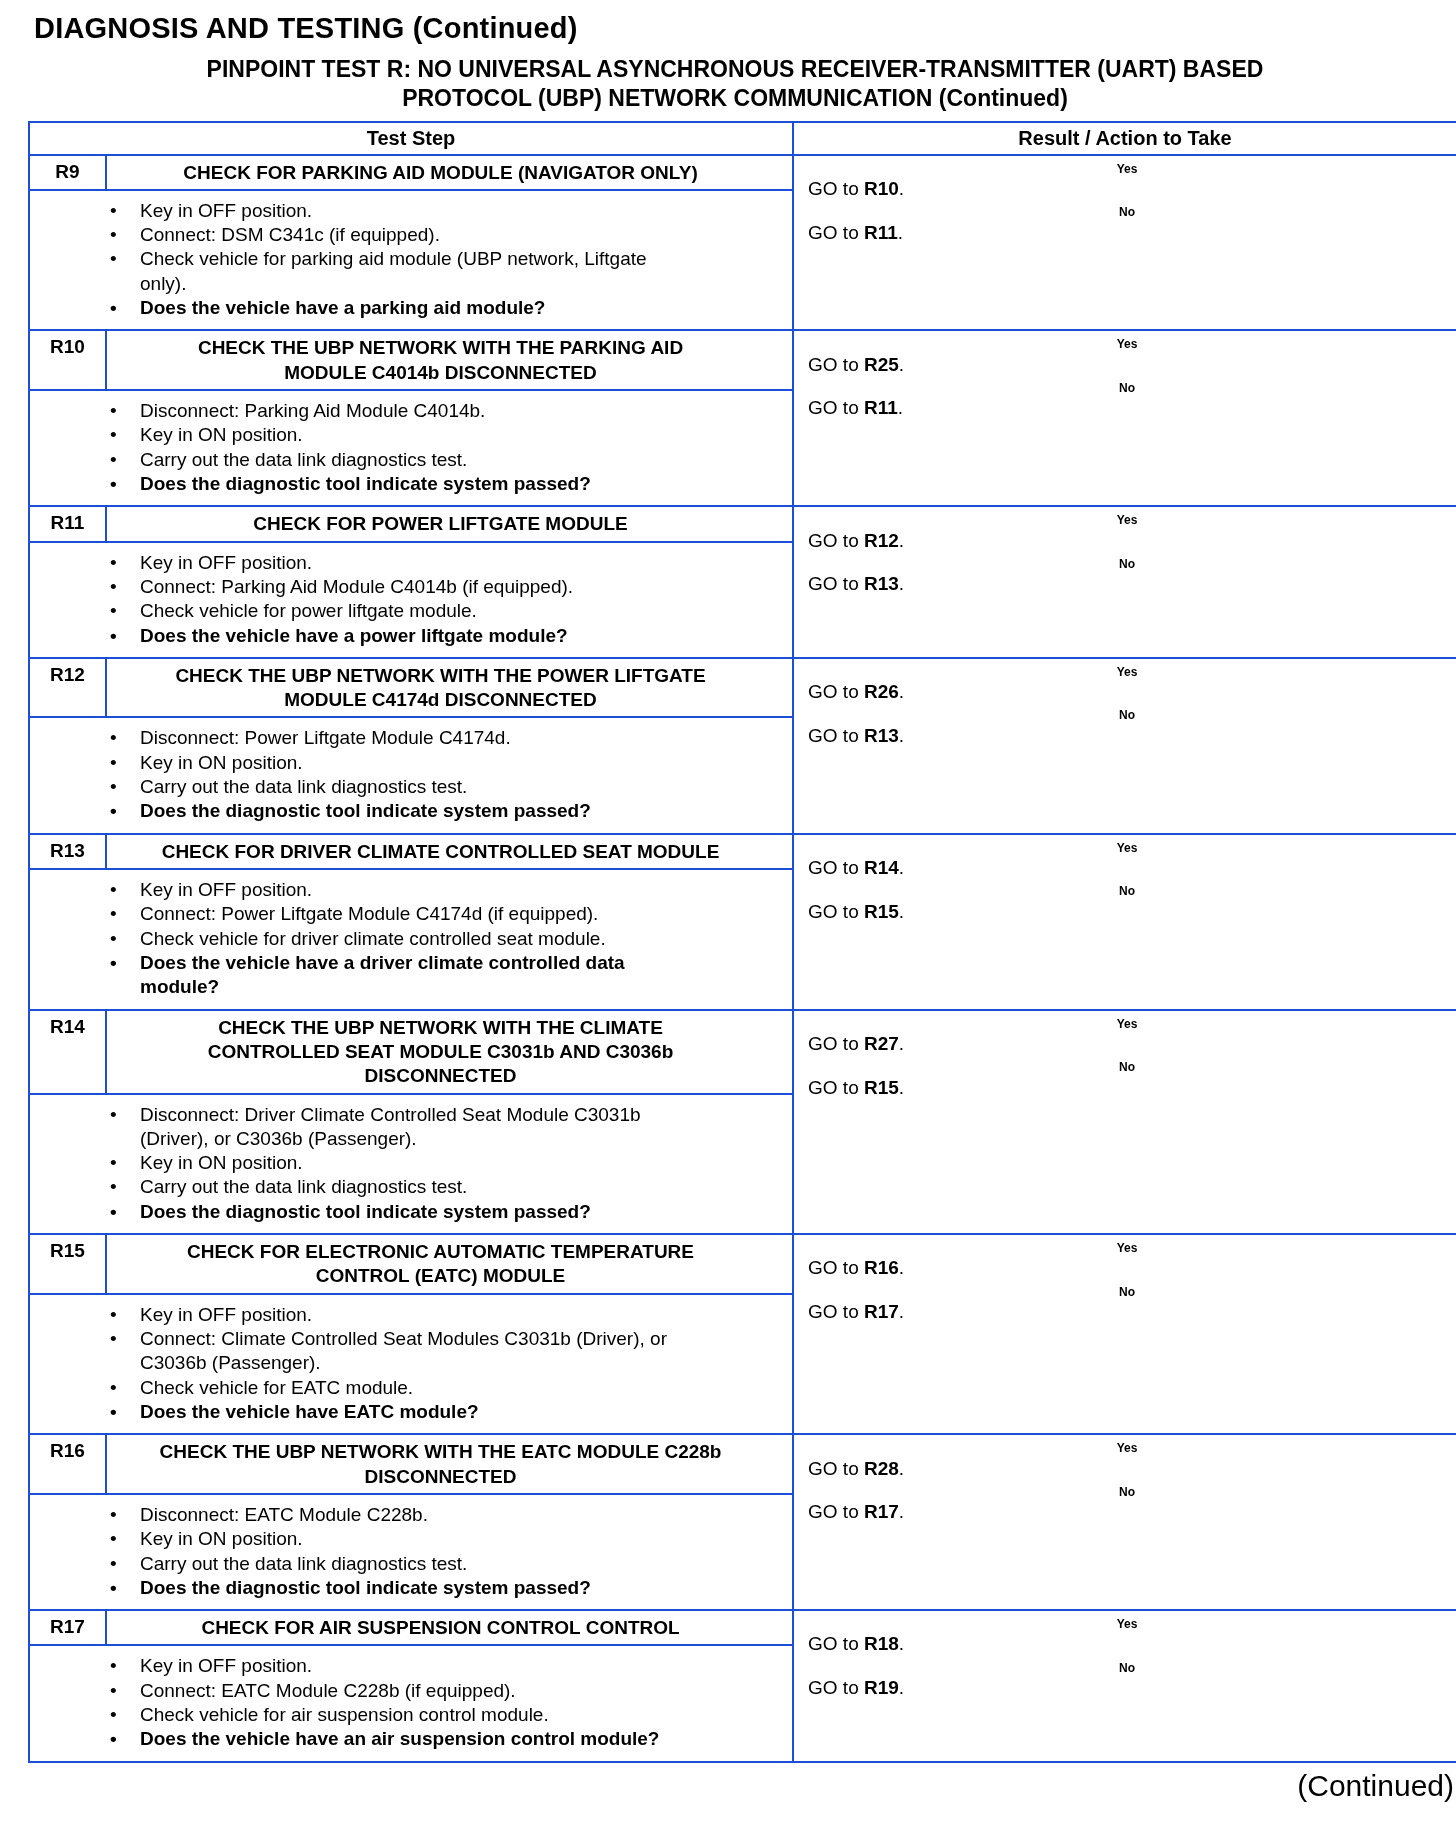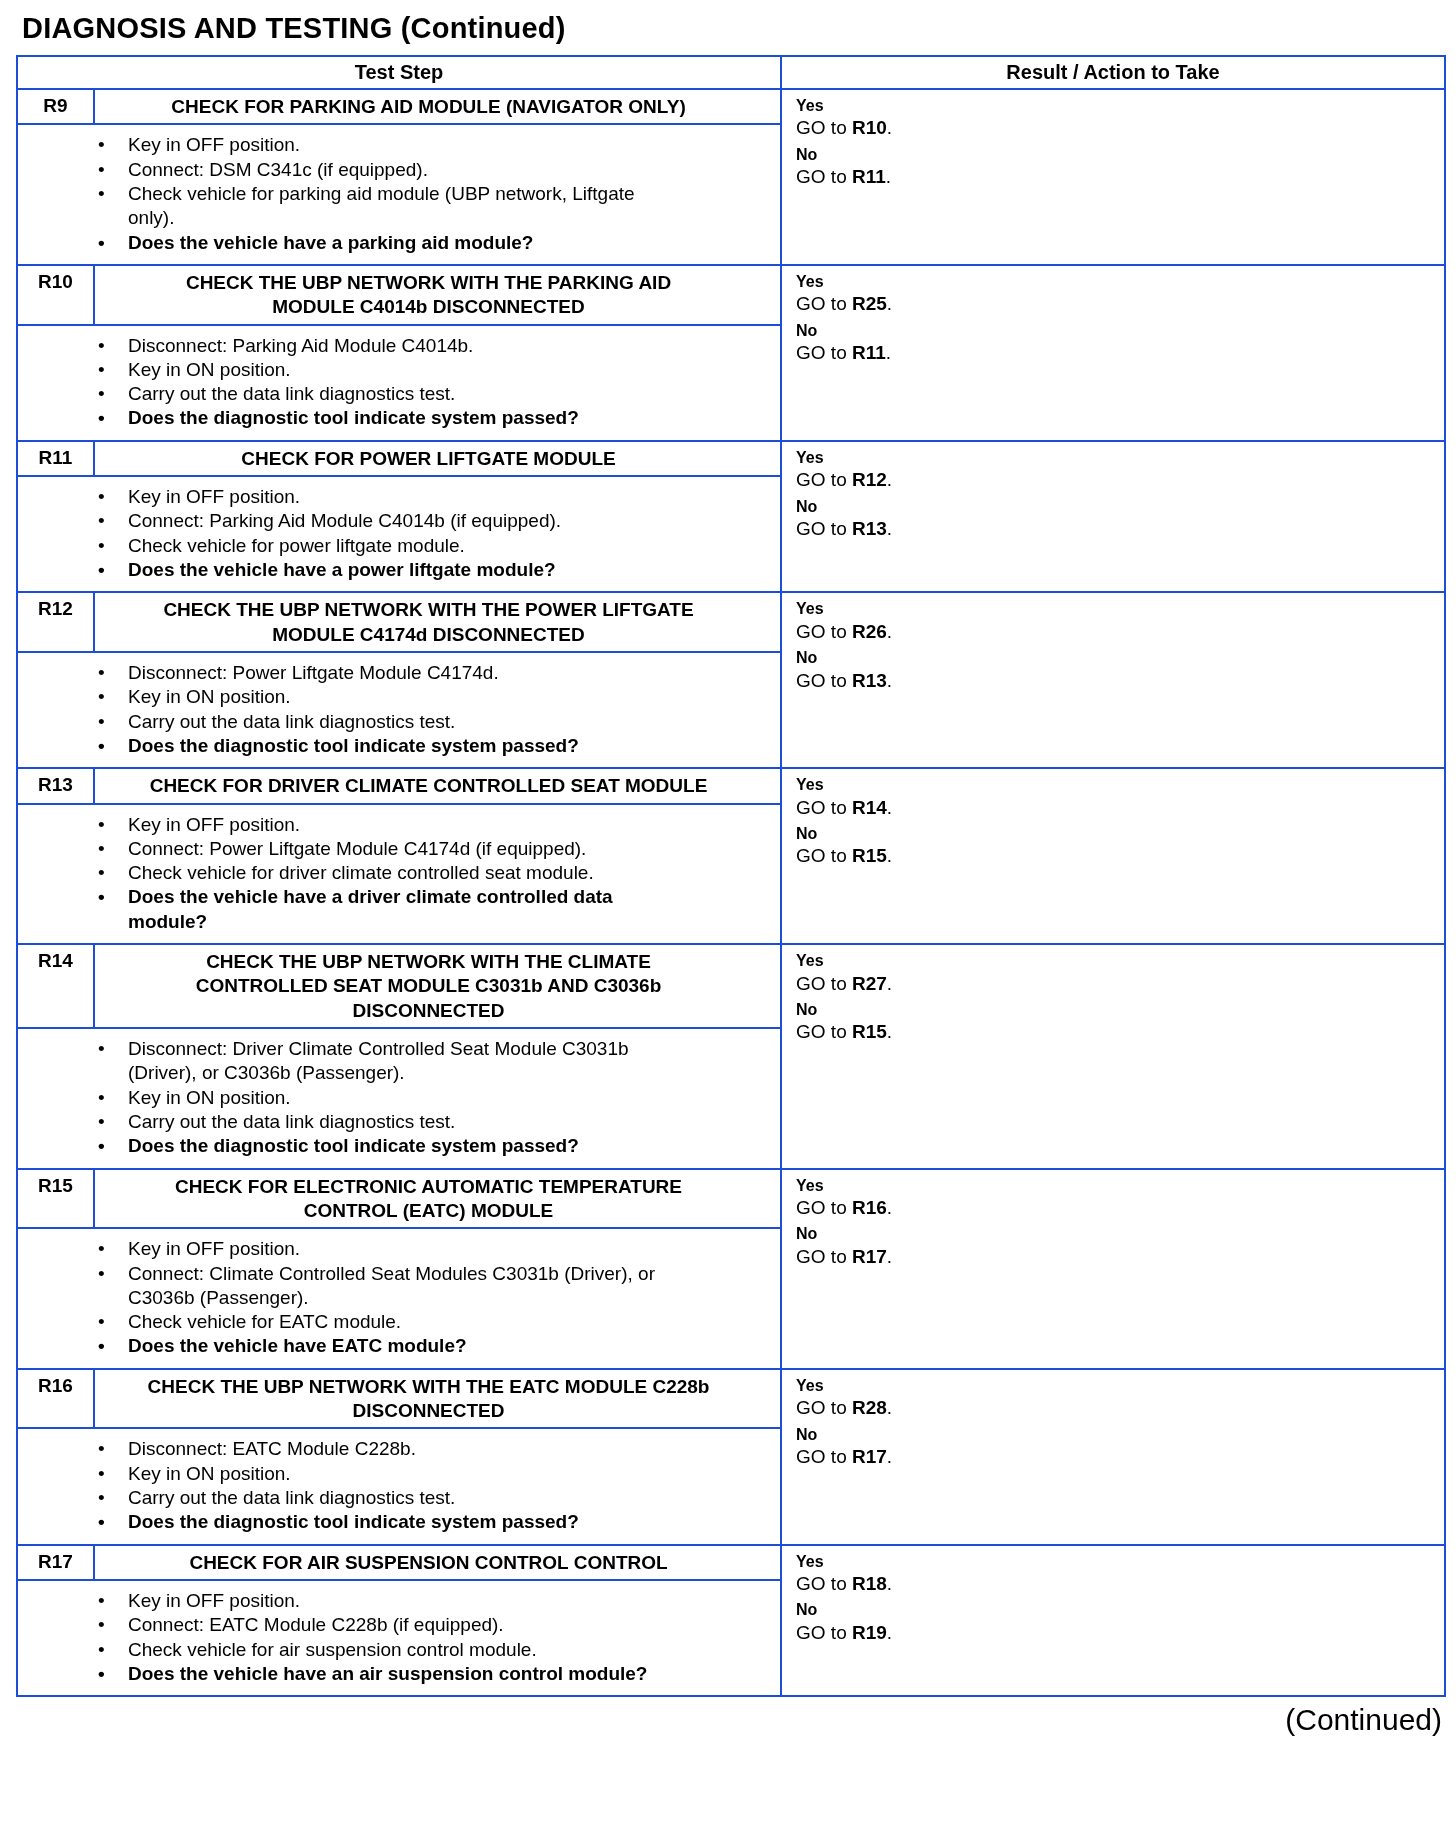--- a/index.html
+++ b/index.html
@@ -5,21 +5,21 @@
   * { box-sizing: border-box; }
   html, body { margin: 0; padding: 0; }
   body {
     width: 1456px;
     height: 1838px;
     background: #ffffff;
     color: #000000;
     font-family: "Liberation Sans", sans-serif;
     overflow: hidden;
   }
-  .page { padding: 10px 14px 0 16px; }
+  .page { padding: 10px 14px 0 28px; }
 
   .doc-title {
     font-size: 29px;
     font-weight: bold;
     margin: 2px 6px 10px 6px;
     letter-spacing: 0.2px;
   }
   .subtitle {
     text-align: center;
     font-weight: bold;
@@ -81,38 +81,40 @@
   .bullet .btext { white-space: pre-line; }
   .bullet.bold { font-weight: bold; }
 
   td.cell-result {
     vertical-align: middle;
     padding: 6px 10px 6px 14px;
     font-size: 19px;
     line-height: 1.28;
   }
   .outcome + .outcome { margin-top: 4px; }
-  .answer { font-weight: bold; font-size: 16px; }
+  .answer { font-weight: bold; font-size: 12px; text-align: center; }
   .action .target { font-weight: bold; }
 
   .footer {
     width: 1428px;
     margin: 6px 0 0 0;
     text-align: right;
     font-size: 30px;
     padding-right: 2px;
   }
 </style>
 </head>
 <body>
 
 <div class="page">
 
   <h1 class="doc-title">DIAGNOSIS AND TESTING (Continued)</h1>
 
+  <div class="subtitle">PINPOINT TEST  R: NO UNIVERSAL ASYNCHRONOUS RECEIVER-TRANSMITTER (UART) BASED
+PROTOCOL (UBP) NETWORK COMMUNICATION (Continued)</div>
 
   <table class="pinpoint">
     <colgroup>
       <col class="c-id">
       <col class="c-title">
       <col class="c-result">
     </colgroup>
     <thead>
       <tr>
         <th colspan="2">Test Step</th>

